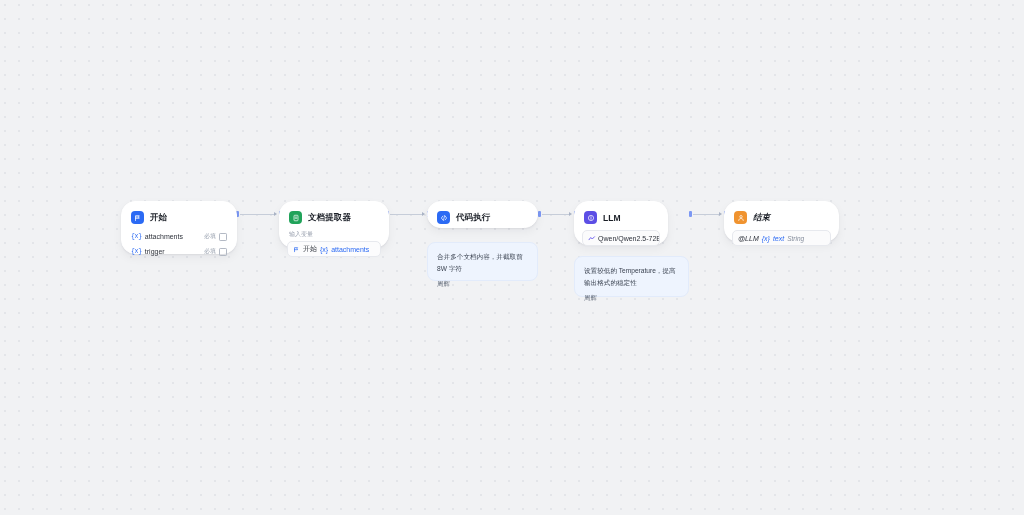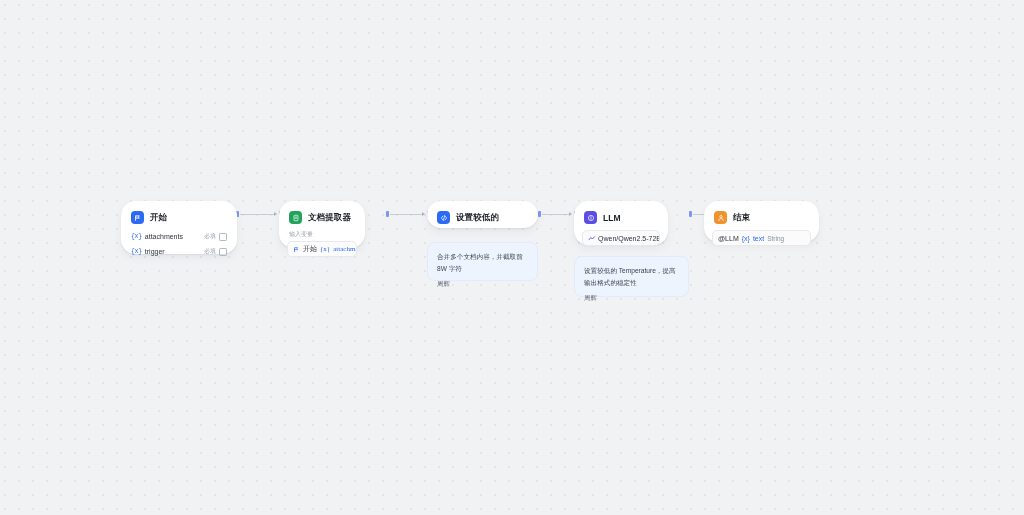--- a/index.html
+++ b/index.html
@@ -223,21 +223,21 @@
           <span class="var-name">trigger</span>
         </span>
         <span class="var-right">
           <span>必填</span>
           <span class="mini-icon"></span>
         </span>
       </div>
     </div>
   </div>
 
-  <div class="node" style="left:279px; top:201px; width:86px; height:47px;font-family:Liberation Serif, serif;">
+  <div class="node" style="left:279px; top:201px; width:110px; height:47px;">
     <div class="node-header">
       <span class="node-icon" style="background:#21a35a;">
         <svg width="8" height="8" viewBox="0 0 16 16" fill="none">
           <rect x="4" y="2.5" width="8" height="11" rx="1.5" stroke="#fff" stroke-width="1.4" fill="none"></rect>
           <path d="M6.3 6.2h3.4M6.3 8.6h3.4" stroke="#fff" stroke-width="1.3" stroke-linecap="round"></path>
         </svg>
       </span>
       <span class="node-title">文档提取器</span>
     </div>
     <div class="node-body">
@@ -255,21 +255,21 @@
     </div>
   </div>
 
   <div class="node" style="left:427px; top:201px; width:111px; height:27px;">
     <div class="node-header">
       <span class="node-icon" style="background:#2b6af4;">
         <svg width="8" height="8" viewBox="0 0 16 16" fill="none">
           <path d="M5.6 4.2L2.8 8l2.8 3.8M10.4 4.2L13.2 8l-2.8 3.8M9.2 3.2L6.9 12.8" stroke="#fff" stroke-width="1.4" stroke-linecap="round" stroke-linejoin="round"></path>
         </svg>
       </span>
-      <span class="node-title">设置较低的</span>
+      <span class="node-title">代码执行</span>
     </div>
   </div>
 
   <div class="note" style="left:427px; top:242px; width:111px; height:39px;">
     <div>合并多个文档内容，并截取前 8W 字符</div>
     <div class="note-sign">周辉</div>
   </div>
 
   <div class="node" style="left:574px; top:201px; width:94px; height:44px;">
     <div class="node-header">
@@ -291,21 +291,21 @@
         <span>Qwen/Qwen2.5-72B-Instruct…</span>
       </div>
     </div>
   </div>
 
   <div class="note" style="left:574px; top:256px; width:115px; height:41px;">
     <div>设置较低的 Temperature，提高输出格式的稳定性</div>
     <div class="note-sign">周辉</div>
   </div>
 
-  <div class="node" style="left:704px; top:201px; width:115px; height:41px;">
+  <div class="node" style="left:724px; top:201px; width:115px; height:41px;font-style:italic;">
     <div class="node-header">
       <span class="node-icon" style="background:#f0932f;">
         <svg width="8" height="8" viewBox="0 0 16 16" fill="none">
           <circle cx="8" cy="5.4" r="2.4" stroke="#fff" stroke-width="1.4"></circle>
           <path d="M3.4 13c0-2.6 2.1-4 4.6-4s4.6 1.4 4.6 4" stroke="#fff" stroke-width="1.4" stroke-linecap="round"></path>
         </svg>
       </span>
       <span class="node-title">结束</span>
     </div>
     <div class="node-body">

